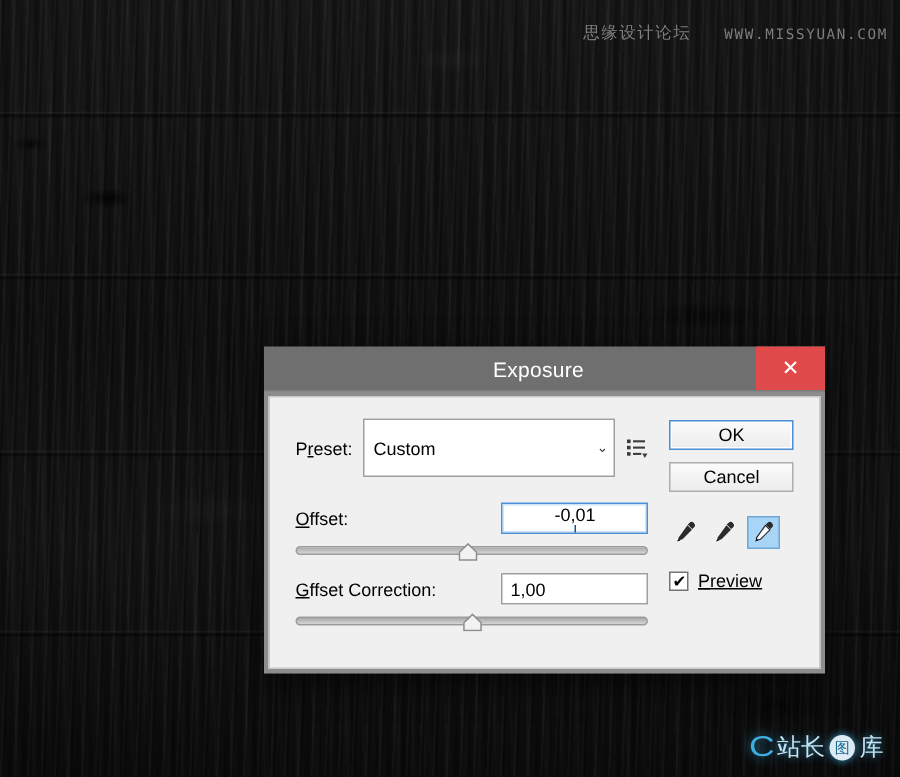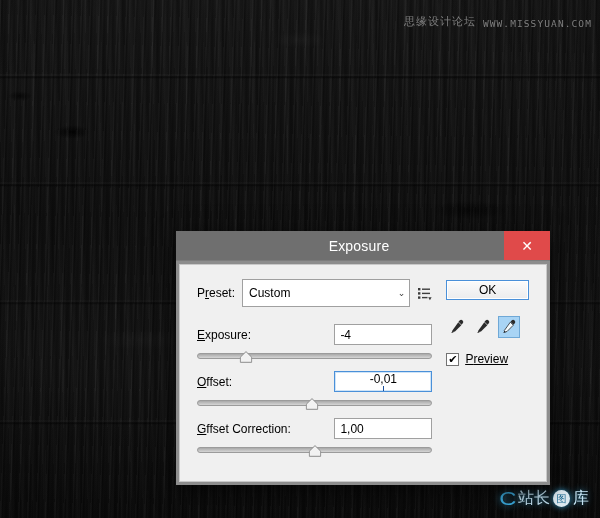--- a/index.html
+++ b/index.html
@@ -88,20 +88,21 @@
   }
   .wm-cn {
     font-size: 11px;
     letter-spacing: 1px;
     font-family: "DejaVu Sans", sans-serif;
   }
   .wm-url {
     font-size: 9.5px;
     letter-spacing: 1.1px;
     font-family: "DejaVu Sans Mono", monospace;
+    margin-left: 15px;
   }
 
   .wm-logo {
     position: absolute;
     right: 6px;
     bottom: 6px;
     display: flex;
     align-items: center;
     gap: 3px;
     padding: 3px 5px;
@@ -202,21 +203,21 @@
     gap: 7px;
     margin-bottom: 17px;
   }
   .preset-label {
     font-size: 12px;
     color: #000;
     white-space: nowrap;
   }
   .select-box {
     flex: 1;
-    height: 28px;
+    height: 39px;
     background: #ffffff;
     border: 1px solid #a0a0a0;
     display: flex;
     align-items: center;
     padding: 0 4px 0 6px;
     font-size: 12px;
     color: #000;
     box-sizing: border-box;
     cursor: pointer;
   }
@@ -409,36 +410,20 @@
                 <rect x="5" y="2.5" width="8" height="1.4" fill="#3c3c3c"></rect>
                 <rect x="1" y="6.2" width="2.4" height="2.4" fill="#3c3c3c"></rect>
                 <rect x="5" y="6.7" width="8" height="1.4" fill="#3c3c3c"></rect>
                 <rect x="1" y="10.4" width="2.4" height="2.4" fill="#3c3c3c"></rect>
                 <rect x="5" y="10.9" width="5.5" height="1.4" fill="#3c3c3c"></rect>
                 <polygon points="11.2,11.3 14.6,11.3 12.9,14.3" fill="#3c3c3c"></polygon>
               </svg>
             </div>
           </div>
 
-          <div class="field-block">
-            <div class="field-row">
-              <span class="field-label"><span></span><span class="u">E</span><span>xposure:</span></span>
-              <div class="field-input">
-                <span>-4</span>
-              </div>
-            </div>
-            <div class="slider">
-              <div class="slider-track"></div>
-              <div class="slider-thumb" id="thumb-exposure" style="left: 21%;">
-                <svg width="13" height="12" viewBox="0 0 13 12">
-                  <polygon points="6.5,0.6 12.2,6.2 12.2,11.3 0.8,11.3 0.8,6.2" fill="#f2f2f2" stroke="#8d8d8d" stroke-width="1"></polygon>
-                </svg>
-              </div>
-            </div>
-          </div>
 
           <div class="field-block">
             <div class="field-row">
               <span class="field-label"><span></span><span class="u">O</span><span>ffset:</span></span>
               <div class="field-input focused">
                 <span>-0,01</span>
                   <span class="caretbar"></span>
               </div>
             </div>
             <div class="slider">
@@ -465,20 +450,21 @@
                   <polygon points="6.5,0.6 12.2,6.2 12.2,11.3 0.8,11.3 0.8,6.2" fill="#f2f2f2" stroke="#8d8d8d" stroke-width="1"></polygon>
                 </svg>
               </div>
             </div>
           </div>
 
         </div>
 
         <div class="right-col">
           <div class="btn primary">OK</div>
+          <div class="btn">Cancel</div>
 
           <div class="eyedroppers">
             <div class="eyedropper">
               <svg width="16" height="16" viewBox="0 0 16 16">
                 <path d="M10.6 1.6 a2.1 2.1 0 0 1 3 3 l-1.1 1.1 -3-3 z" fill="#2b2b2b"></path>
                 <path d="M9.3 3.2 l3 3 -6.3 6.3 -2.2 0.6 -0.6 -1.4 z" fill="#2b2b2b"></path>
                 <path d="M3.4 12.1 l1.2 1.2 -2.3 0.7 z" fill="#111"></path>
               </svg>
             </div>
             <div class="eyedropper">

